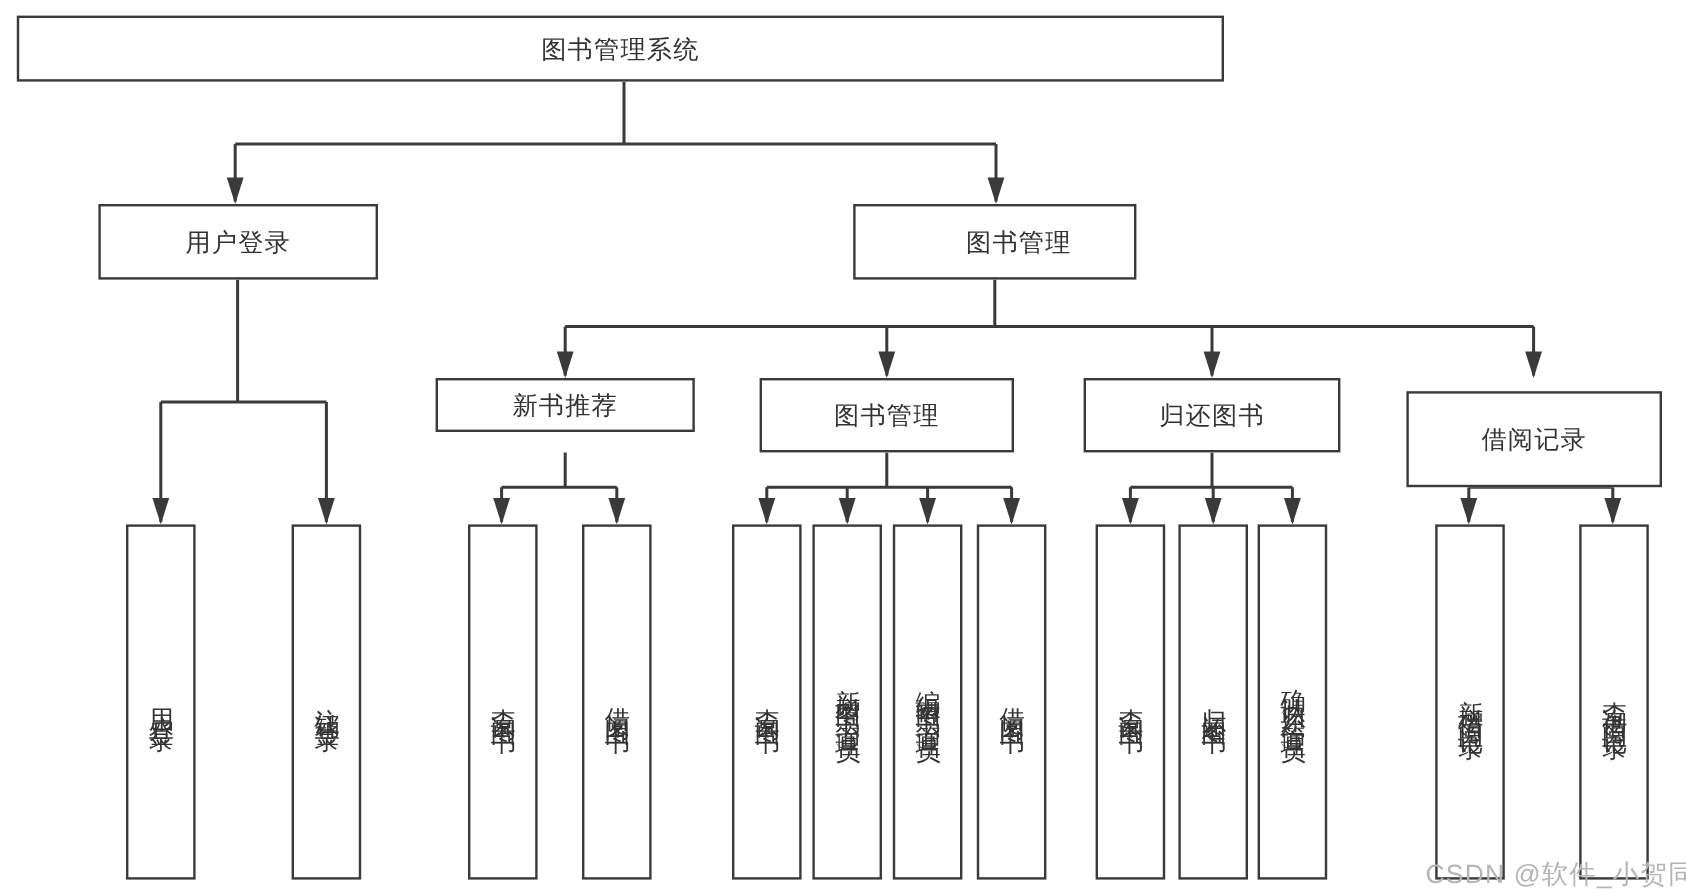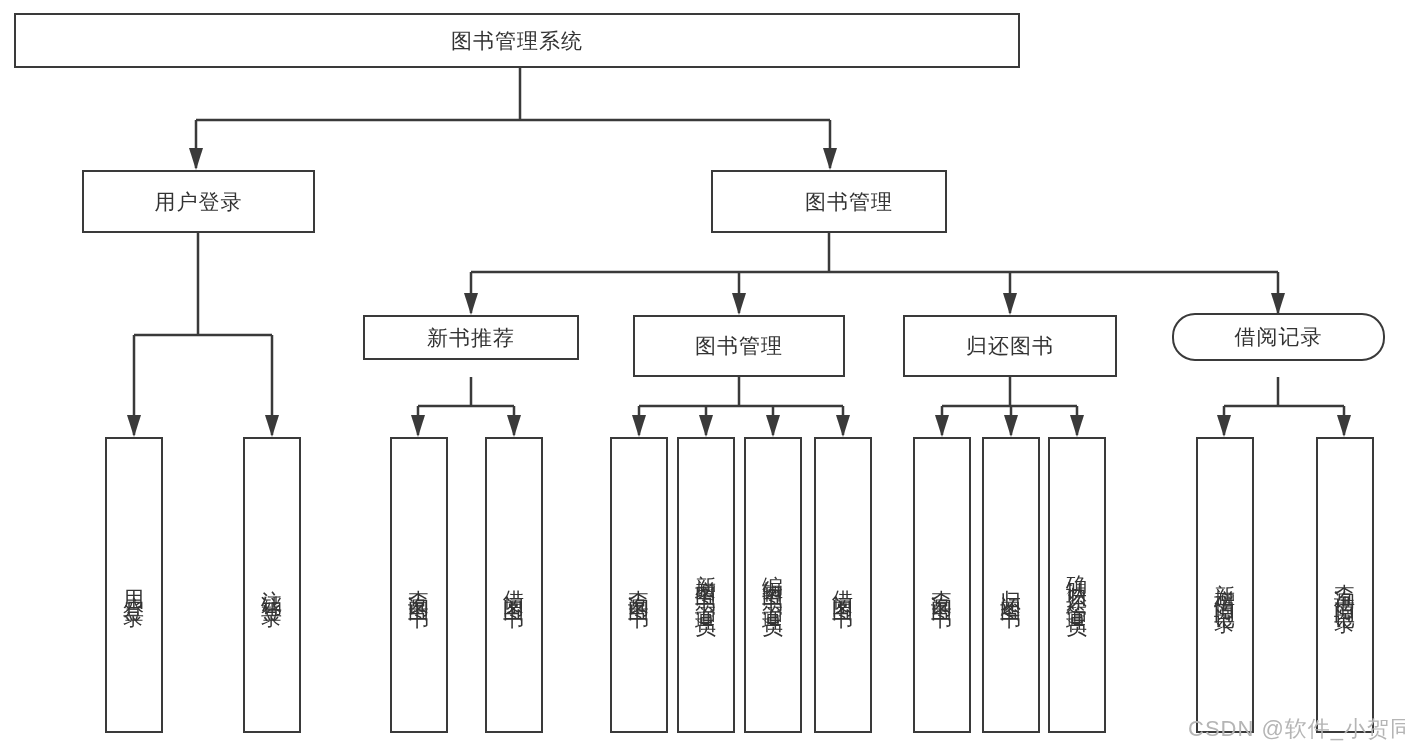--- a/index.html
+++ b/index.html
@@ -49,21 +49,21 @@
     white-space: nowrap;
     z-index: 3;
   }
   
   #node-root        { left: 14px;   top: 13px;  width: 1006px; height: 55px; }
   #node-user-login  { left: 82px;   top: 170px; width: 233px;  height: 63px; }
   #node-book-mgmt   { left: 711px;  top: 170px; width: 236px;  height: 63px; padding-left: 40px; }
   #node-new-book    { left: 363px;  top: 315px; width: 216px;  height: 45px; }
   #node-book-borrow { left: 633px;  top: 315px; width: 212px;  height: 62px; }
   #node-cur-borrow  { left: 903px;  top: 315px; width: 214px;  height: 62px; }
-  #node-borrow-rec  { left: 1172px; top: 313px; width: 213px;  height: 48px; border-radius: 23px; }
+  #node-borrow-rec  { left: 1172px; top: 326px; width: 213px;  height: 80px; }
   #leaf-0  { left: 105px;  }
   #leaf-1  { left: 243px;  }
   #leaf-2  { left: 390px;  }
   #leaf-3  { left: 485px;  }
   #leaf-4  { left: 610px;  }
   #leaf-5  { left: 677px;  }
   #leaf-6  { left: 744px;  }
   #leaf-7  { left: 814px;  }
   #leaf-8  { left: 913px;  }
   #leaf-9  { left: 982px;  }

